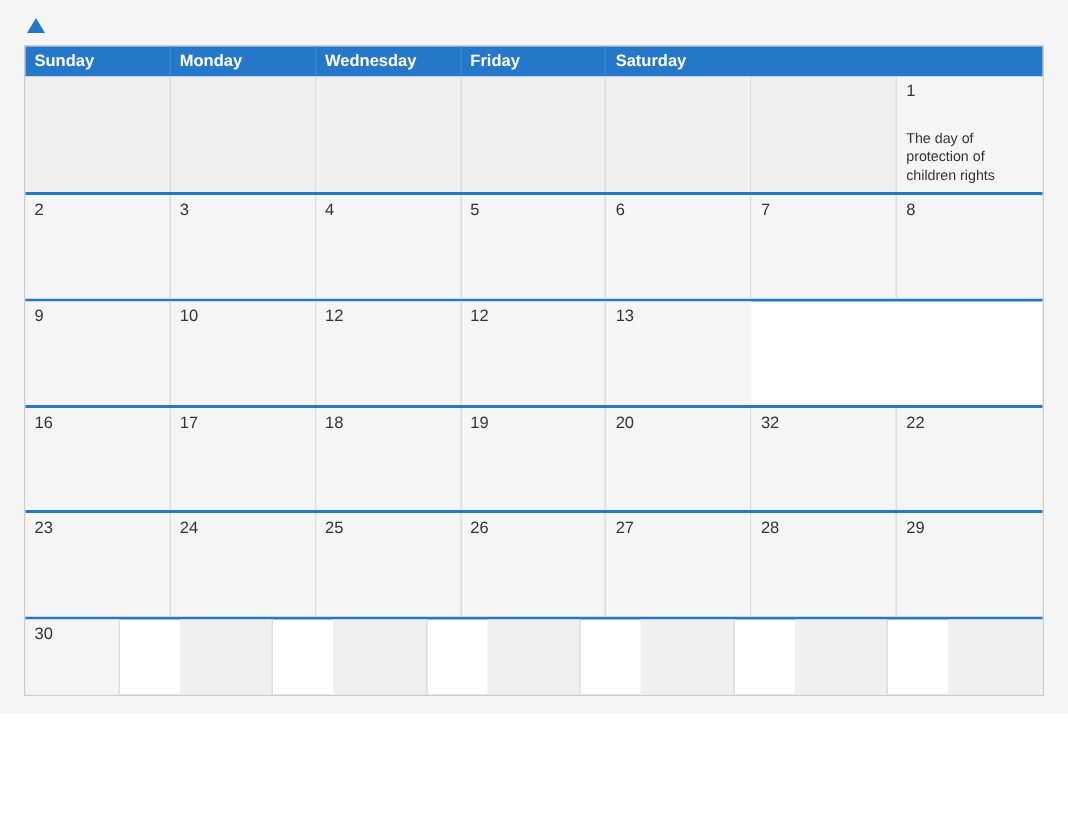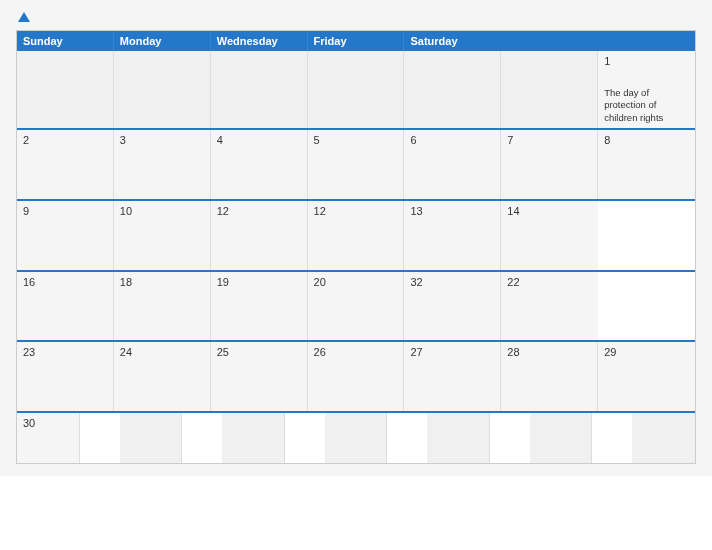--- a/index.html
+++ b/index.html
@@ -206,27 +206,27 @@
           </div>
           <div class="day-cell">
             <span class="day-number">12</span>
           </div>
           <div class="day-cell">
             <span class="day-number">12</span>
           </div>
           <div class="day-cell">
             <span class="day-number">13</span>
           </div>
-          <div class="day-cell">
-            <span class="day-number">14</span>
-          </div>
         </div>
         <div class="week-row">
           <div class="day-cell">
             <span class="day-number">16</span>
+          </div>
+          <div class="day-cell">
+            <span class="day-number">17</span>
           </div>
           <div class="day-cell">
             <span class="day-number">18</span>
           </div>
           <div class="day-cell">
             <span class="day-number">19</span>
           </div>
           <div class="day-cell">
             <span class="day-number">20</span>
           </div>

